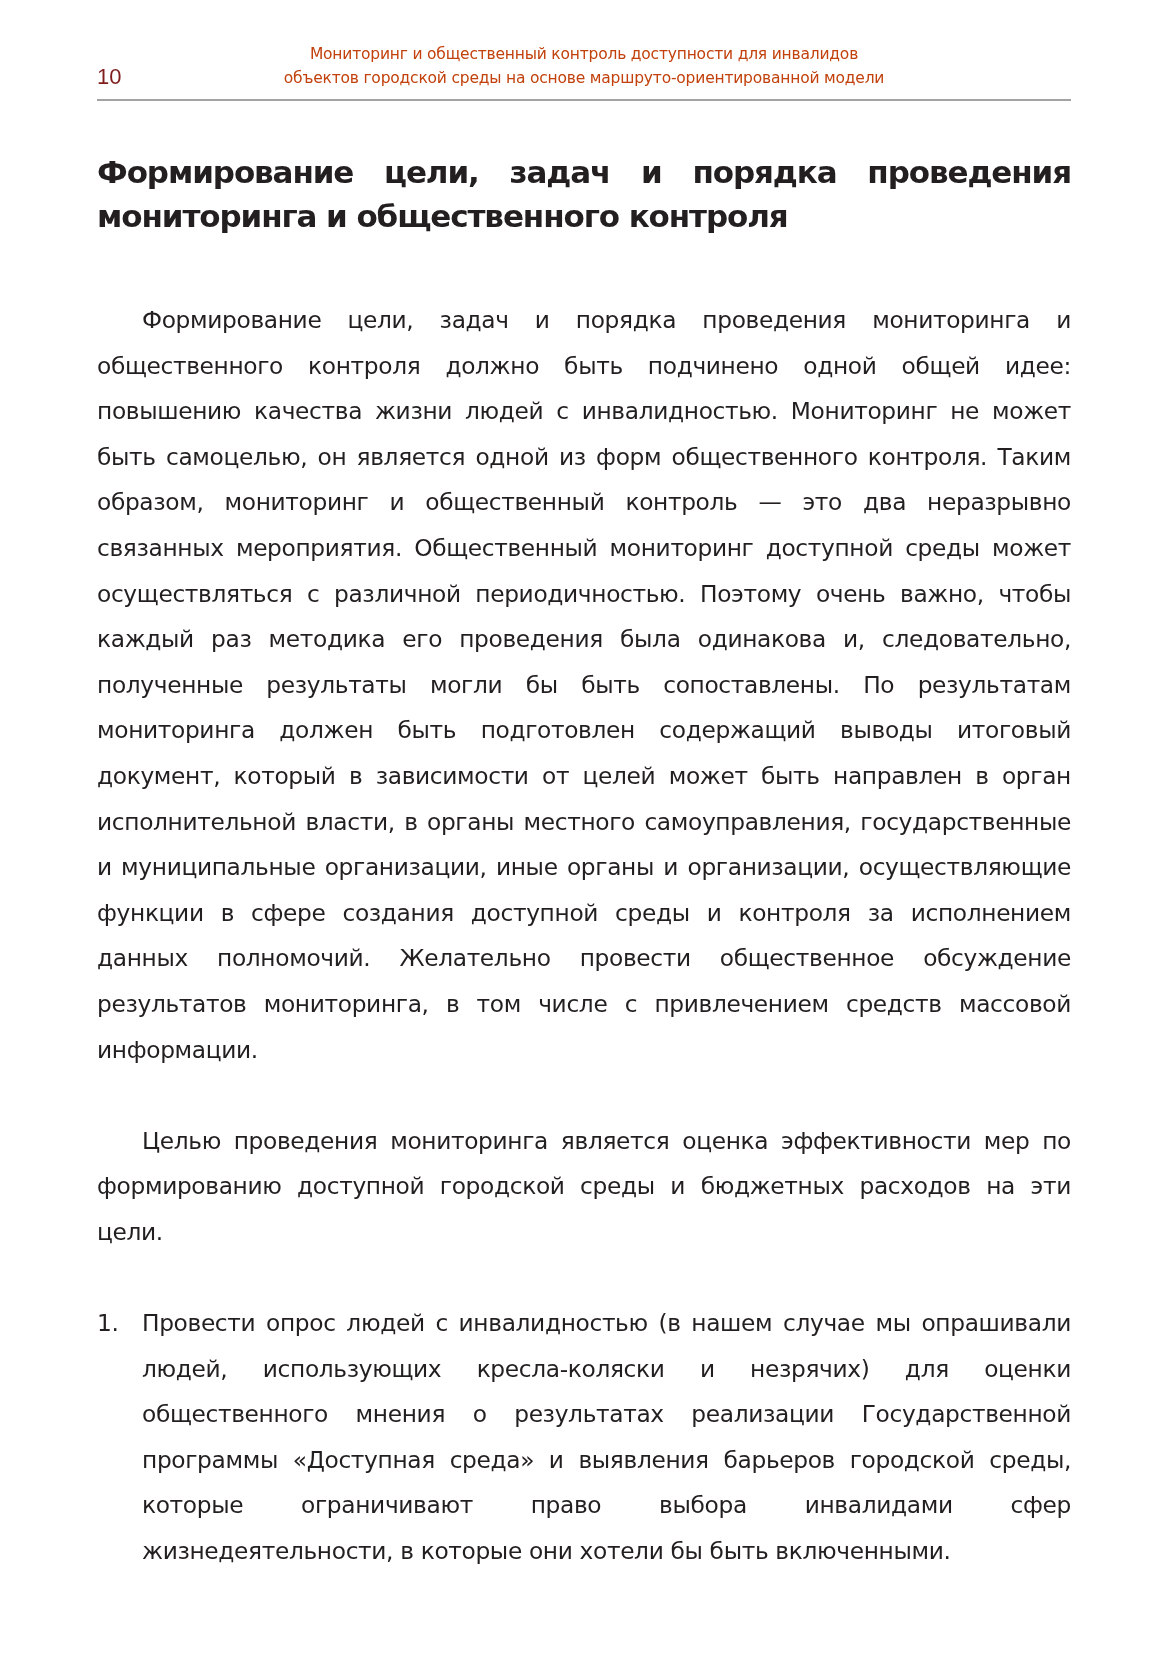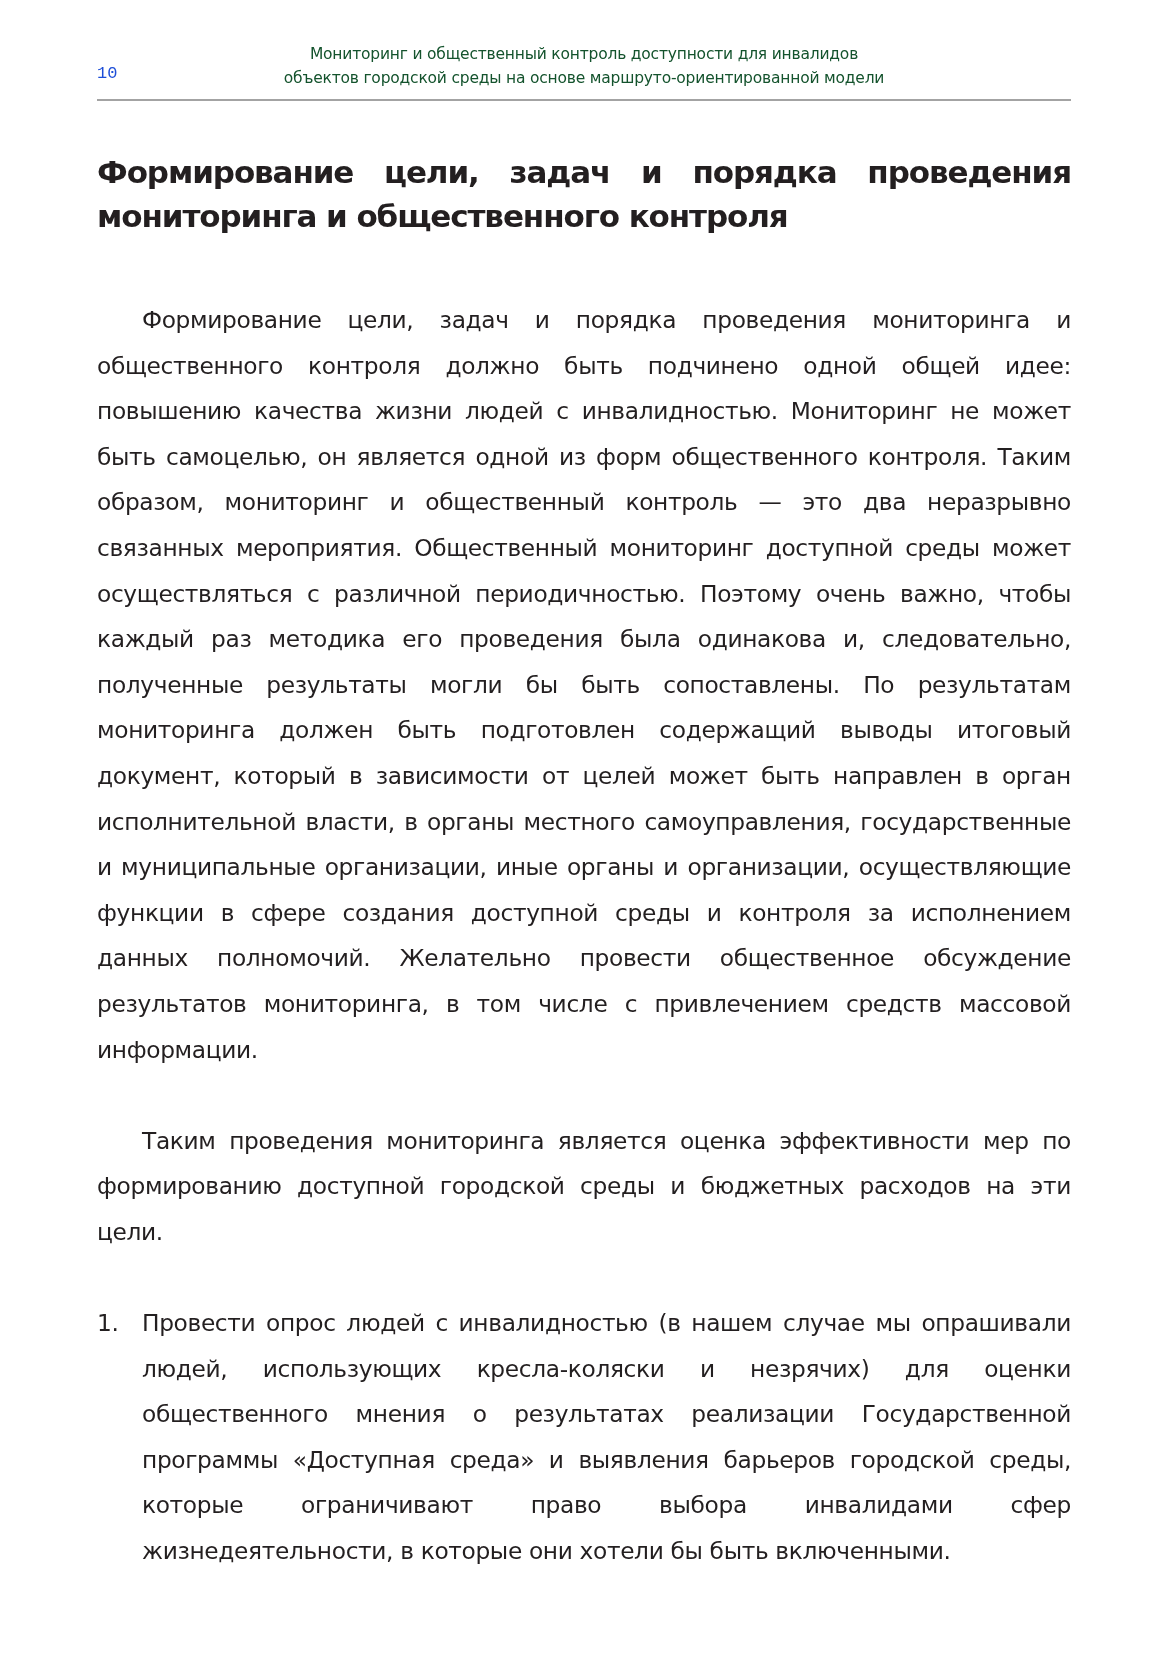--- a/index.html
+++ b/index.html
@@ -1,21 +1,21 @@
 <!DOCTYPE html>
 <html><head>
 <meta charset="utf-8">
 <style>
   html, body { margin: 0; padding: 0; background: #ffffff; }
   body { width: 1166px; height: 1654px; position: relative; overflow: hidden; }
   .page { position: absolute; left: 97px; top: 0; width: 974px; color: #231f20; font-family: "DejaVu Sans", sans-serif; }
 
   .running-head { position: absolute; top: 42px; left: 0; width: 974px; height: 58px; }
-  .page-number { position: absolute; left: 0; top: 22px; font-size: 17px; color: #1d4ed8; font-family: Liberation Mono, monospace; font-weight: 300; }
-  .head-title { position: absolute; left: 0; width: 974px; text-align: center; top: 0; font-size: 15.5px; line-height: 24px; color: #14532d; letter-spacing: -0.2px; font-family: "DejaVu Sans", sans-serif; }
+  .page-number { position: absolute; left: 0; top: 22px; font-size: 22px; color: #7f1d1d; font-family: Liberation Sans, sans-serif; font-weight: 300; }
+  .head-title { position: absolute; left: 0; width: 974px; text-align: center; top: 0; font-size: 15.5px; line-height: 24px; color: #c2410c; letter-spacing: -0.2px; font-family: "DejaVu Sans", sans-serif; }
   .head-rule { position: absolute; left: 0; top: 99px; width: 974px; height: 2px; background: #a3a3a3; }
 
   .section-title { position: absolute; top: 150px; left: 0; width: 974px; font-size: 31px; line-height: 44px; font-weight: bold; letter-spacing: -1.1px; margin: 0; text-align: justify; font-family: "DejaVu Sans", sans-serif; }
 
   .body { position: absolute; top: 297px; left: 0; width: 974px; font-size: 23.3px; line-height: 45.6px; letter-spacing: -0.35px; }
   .para { margin: 0; text-align: justify; text-indent: 45px; }
   .gap { height: 45.6px; }
   .list { margin: 0; padding: 0; list-style: none; }
   .list-item { position: relative; padding-left: 45px; text-align: justify; }
   .list-num { position: absolute; left: 0; top: 0; }
@@ -31,21 +31,21 @@
       <div>объектов городской среды на основе маршруто-ориентированной модели</div>
     </div>
   </div>
   <div class="head-rule"></div>
 
   <h1 class="section-title">Формирование цели, задач и порядка проведения мониторинга и общественного контроля</h1>
 
   <div class="body">
     <p class="para">Формирование цели, задач и порядка проведения мониторинга и общественного контроля должно быть подчинено одной общей идее: повышению качества жизни людей с инвалидностью. Мониторинг не может быть самоцелью, он является одной из форм общественного контроля. Таким образом, мониторинг и общественный контроль — это два неразрывно связанных мероприятия. Общественный мониторинг доступной среды может осуществляться с различной периодичностью. Поэтому очень важно, чтобы каждый раз методика его проведения была одинакова и, следовательно, полученные результаты могли бы быть сопоставлены. По результатам мониторинга должен быть подготовлен содержащий выводы итоговый документ, который в зависимости от целей может быть направлен в орган исполнительной власти, в органы местного самоуправления, государственные и муниципальные организации, иные органы и организации, осуществляющие функции в сфере создания доступной среды и контроля за исполнением данных полномочий. Желательно провести общественное обсуждение результатов мониторинга, в том числе с привлечением средств массовой информации.</p>
     <div class="gap"></div>
-    <p class="para">Таким проведения мониторинга является оценка эффективности мер по формированию доступной городской среды и бюджетных расходов на эти цели.</p>
+    <p class="para">Целью проведения мониторинга является оценка эффективности мер по формированию доступной городской среды и бюджетных расходов на эти цели.</p>
     <div class="gap"></div>
     <ol class="list">
       <li class="list-item">
         <span class="list-num">1.</span>
         <span>Провести опрос людей с инвалидностью (в нашем случае мы опрашивали людей, использующих кресла-коляски и незрячих) для оценки общественного мнения о результатах реализации Государственной программы «Доступная среда» и выявления барьеров городской среды, которые ограничивают право выбора инвалидами сфер жизнедеятельности, в которые они хотели бы быть включенными.</span>
       </li>
     </ol>
   </div>
 </div>
 

